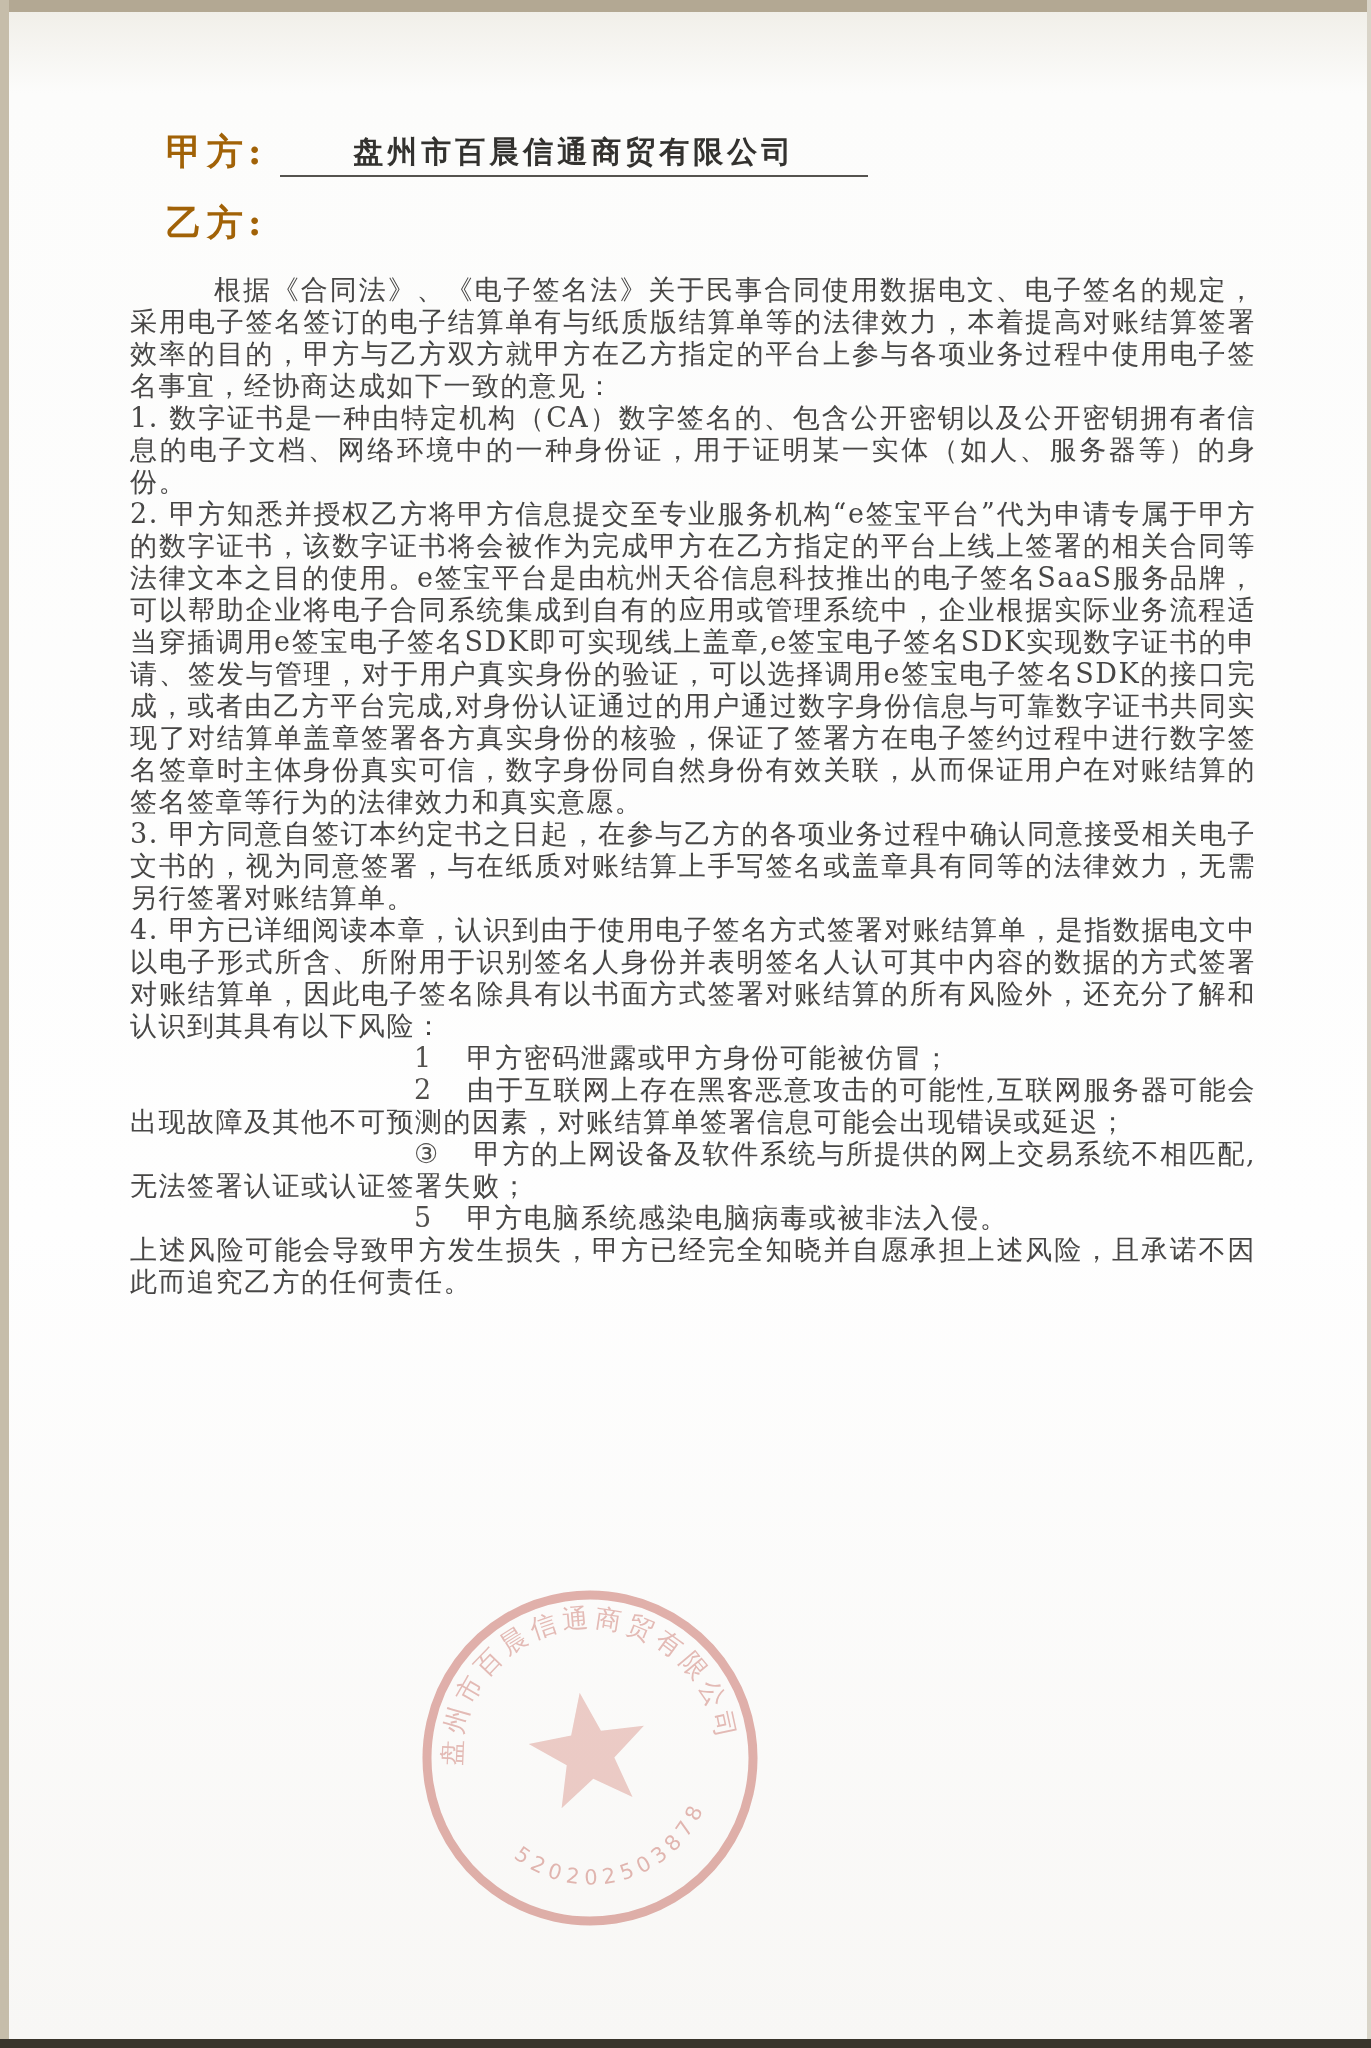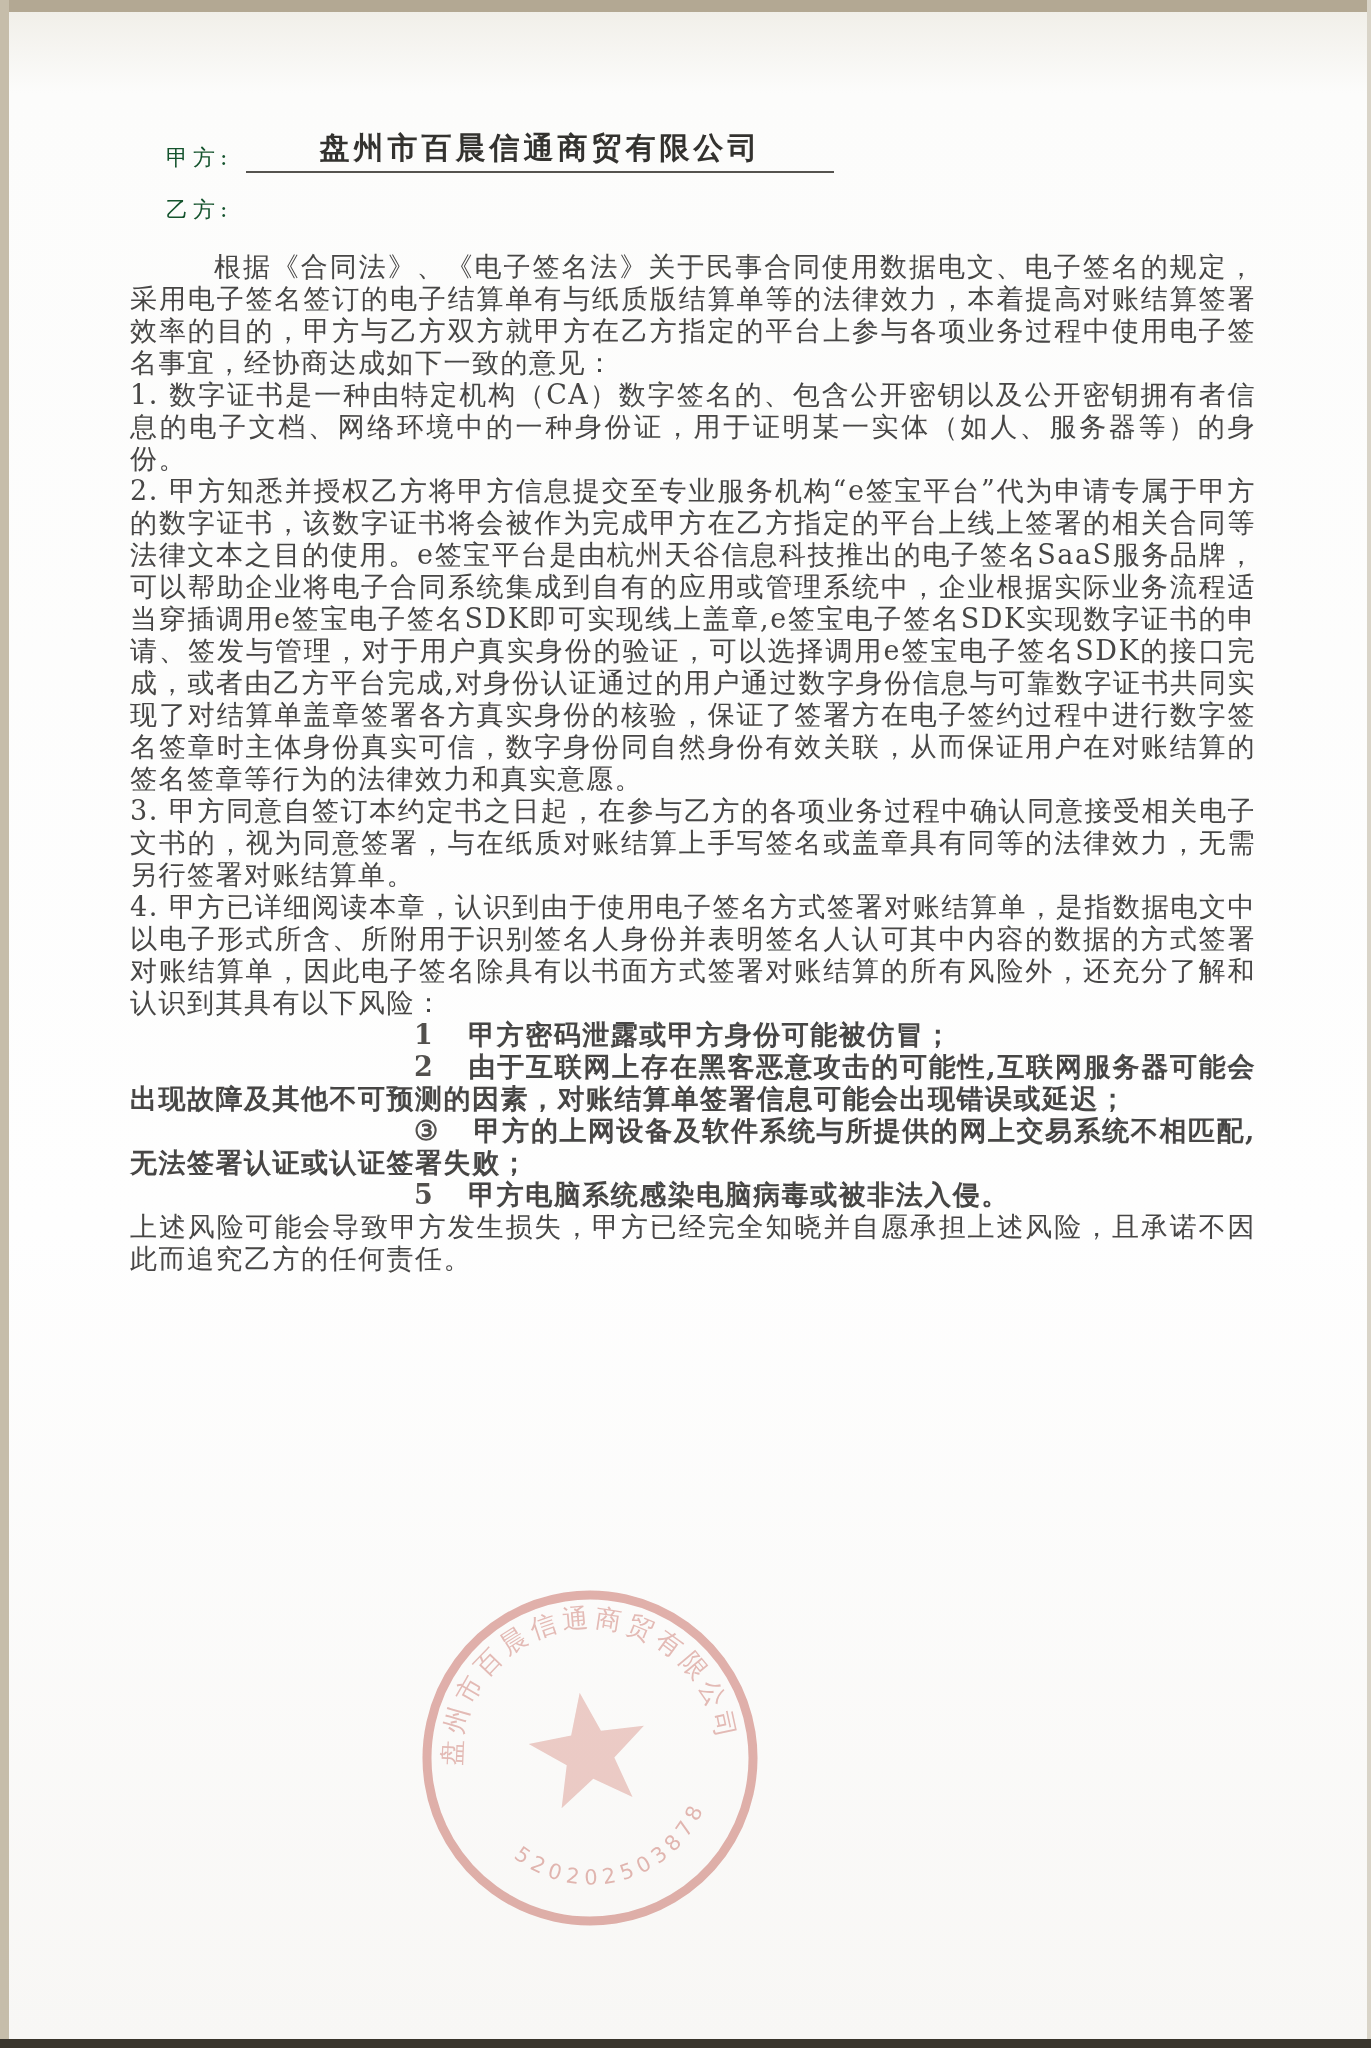--- a/index.html
+++ b/index.html
@@ -24,33 +24,33 @@
     color:#474645;
   }
   .doc-title {
     text-align:center;
     font-size:33px; font-weight:bold; letter-spacing:11px;
     color:#3e3d3b;
     margin-bottom:58px;
   }
   .parties { margin-left:36px; margin-bottom:26px; }
   .party-row { display:flex; align-items:flex-end; margin-bottom:22px; }
-  .party-label { font-size:22px; font-weight:normal; letter-spacing:5px; color:#14532d; white-space:nowrap; }
+  .party-label { font-size:36px; font-weight:bold; letter-spacing:5px; color:#a16207; white-space:nowrap; }
   .party-line {
     display:inline-block; width:588px; margin-left:14px;
     border-bottom:2px solid #55534f;
     text-align:center; padding-bottom:2px;
   }
   .party-value { font-size:30px; font-weight:bold; letter-spacing:4px; color:#33322f; }
   .body-text p.para {
     font-size:27px; line-height:32px; letter-spacing:1.5px;
     text-align:justify;
   }
   .body-text p.para.indent { text-indent:84px; }
-  .body-text p.risk { text-indent:142px;font-weight:bold; }
+  .body-text p.risk { text-indent:142px; }
   .risk-marker { display:inline-block; margin-right:34px; color:#52504d; }
   .stamp {
     position:absolute; left:418px; top:1586px; width:344px; height:344px;
     transform:rotate(-9deg);
     mix-blend-mode:multiply; opacity:.85;
     pointer-events:none;
   }
 </style>
 </head>
 <body>

